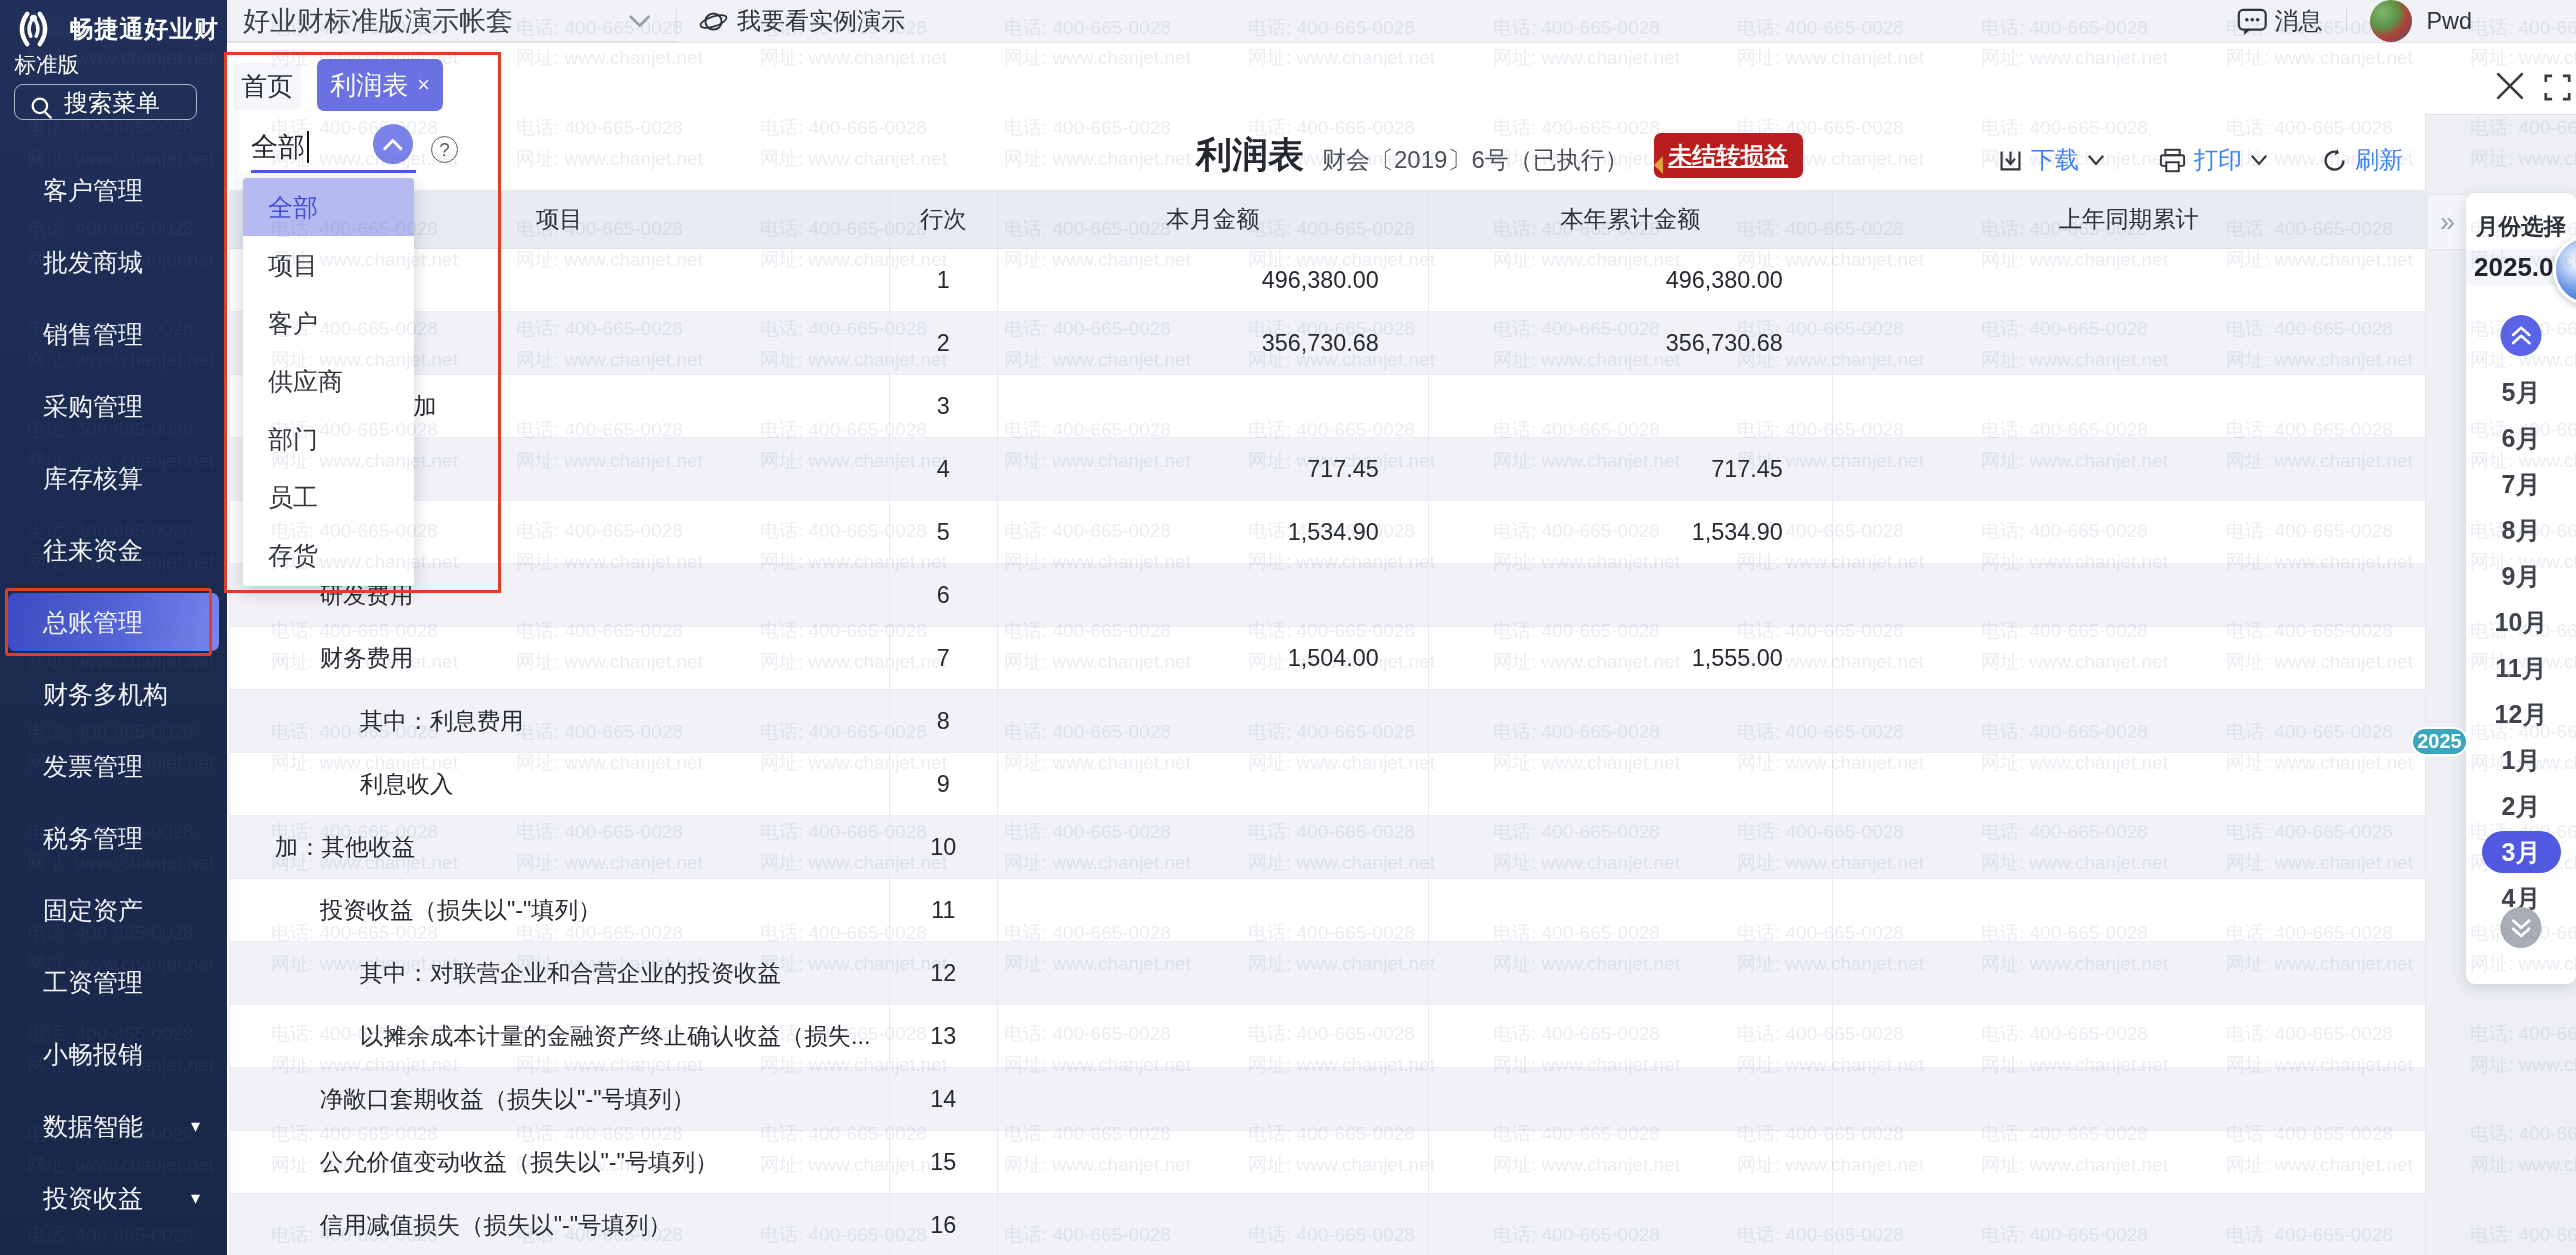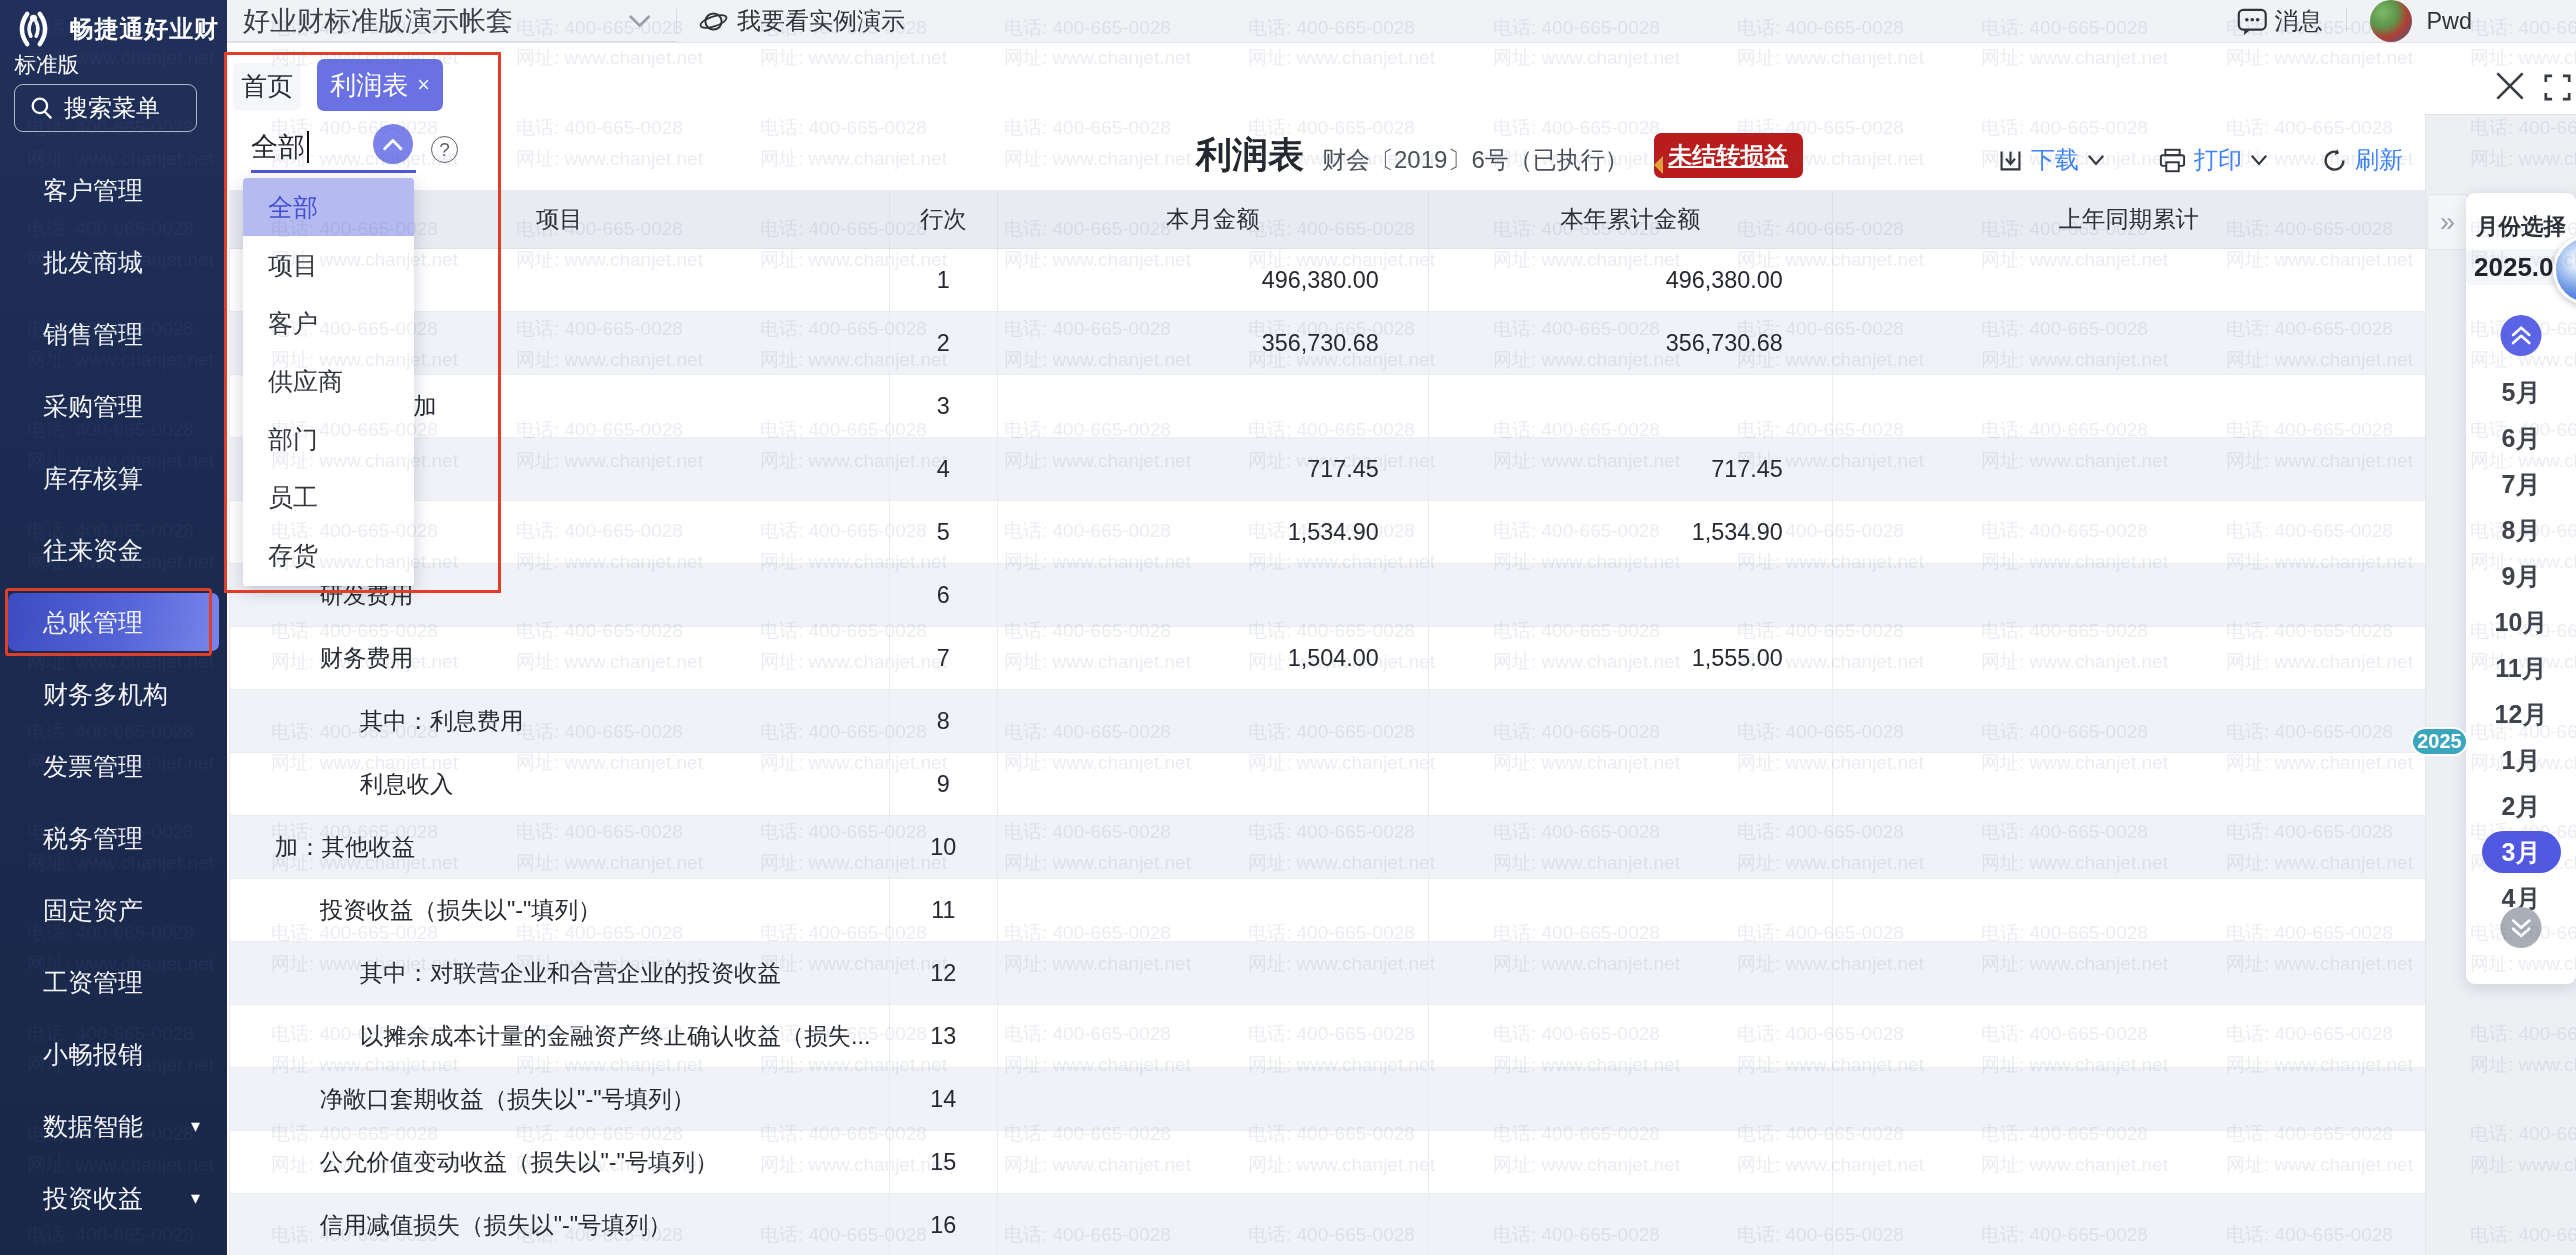--- a/index.html
+++ b/index.html
@@ -5,22 +5,22 @@
   html,body{margin:0;padding:0;background:#fff;}
   *{box-sizing:border-box;font-family:"Liberation Sans","DejaVu Sans",sans-serif;}
   #stage{position:relative;width:2576px;height:1256px;overflow:hidden;background:#fff;}
 
   
   #sidebar{position:absolute;left:0;top:0;width:227px;height:1256px;
     background:linear-gradient(180deg,#20305a 0%,#1b2a50 40%,#192849 100%);z-index:20;}
   .logo-row{position:absolute;left:12.6px;top:9px;display:flex;align-items:center;gap:16px;}
   .brand-txt{color:#fff;font-size:24px;font-weight:bold;letter-spacing:0.9px;}
   .edition{position:absolute;left:14.4px;top:50px;color:#fff;font-size:21.6px;}
-  .search-box{position:absolute;left:14.4px;top:84px;width:183px;height:48px;border:1.8px solid rgba(255,255,255,.65);
-    border-radius:9px;display:flex;align-items:center;padding-left:14.4px;gap:10.8px;cursor:pointer;}
+  .search-box{position:absolute;left:14.4px;top:84px;width:183px;height:36px;border:1.8px solid rgba(255,255,255,.65);
+    border-radius:9px;display:flex;align-items:flex-end;padding-left:14.4px;gap:10.8px;cursor:pointer;}
   .search-box span{color:#fff;font-size:24px;}
   #side-nav{position:absolute;left:0;top:154px;width:227px;}
   .nav-item{position:relative;height:72px;display:flex;align-items:center;padding-left:43px;
     color:#f2f4f9;font-size:25px;cursor:pointer;}
   .nav-item .lbl{position:relative;z-index:2;}
   .nav-item .caret{position:relative;z-index:2;margin-left:auto;margin-right:27px;font-size:18px;color:#fff;}
   .nav-item.active::before{content:"";position:absolute;left:8px;right:8px;top:7.2px;bottom:7.2px;
     background:linear-gradient(100deg,#3b4bc1 0%,#5565d8 55%,#7985ec 100%);border-radius:7.2px;}
   #side-red-box{position:absolute;left:5.4px;top:588px;width:207px;height:68px;border:3.6px solid #e23d27;border-radius:3.6px;z-index:5;pointer-events:none;}
 

